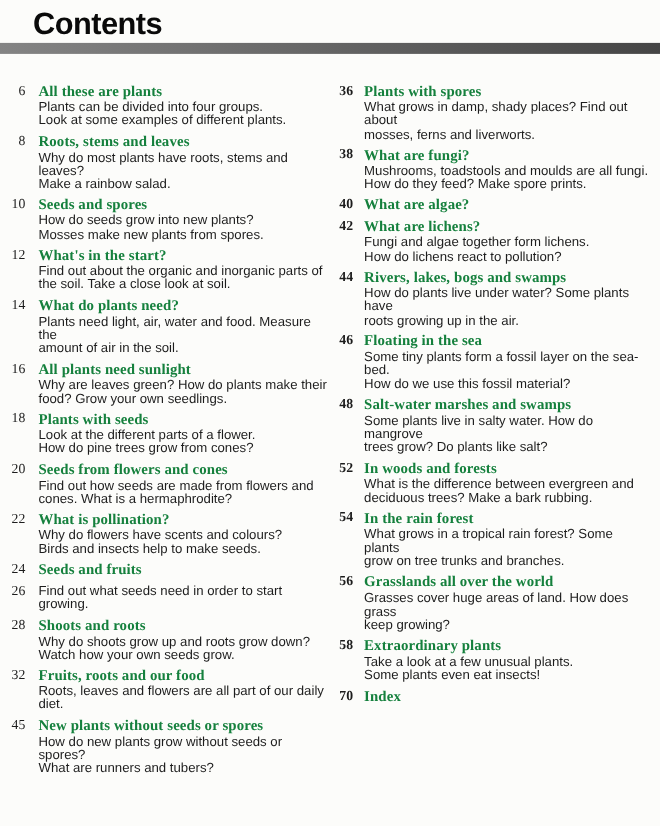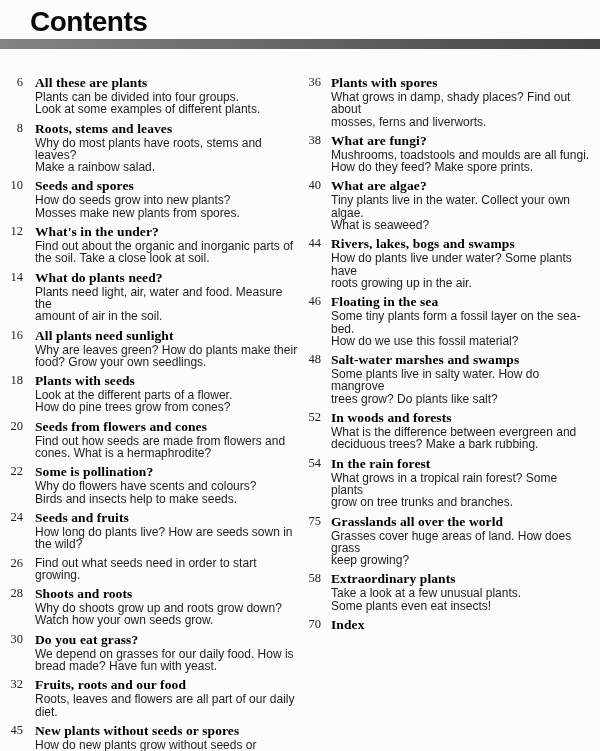--- a/index.html
+++ b/index.html
@@ -59,31 +59,32 @@
     text-align: right;
     margin-right: 12px;
     font-family: "Liberation Serif", "DejaVu Serif", serif;
     font-size: 12.5px;
     line-height: 15px;
     color: #1c1c1c;
   }
   .col-right .entry .num {
     width: 20px;
     margin-right: 10px;
+    font-weight: bold;
   }
   .entry .entry-body {
     min-width: 0;
   }
   .entry .chap-title {
     font-family: "Liberation Serif", "DejaVu Serif", serif;
     font-weight: bold;
     font-size: 13.5px;
     line-height: 15px;
     letter-spacing: 0.1px;
-    color: #000000;
+    color: #15803d;
   }
   .entry .chap-desc {
     font-family: "Liberation Sans", sans-serif;
     font-size: 12px;
     line-height: 12.3px;
     color: #1d1d1d;
     white-space: pre-line;
     margin-top: 1px;
   }
 </style>
@@ -124,21 +125,21 @@
           <div class="entry-body">
             <div class="chap-title">Seeds and spores</div>
             <div class="chap-desc">How do seeds grow into new plants?
 Mosses make new plants from spores.</div>
           </div>
         </div>
 
         <div class="entry">
           <span class="num">12</span>
           <div class="entry-body">
-            <div class="chap-title">What's in the under?</div>
+            <div class="chap-title">What's in the start?</div>
             <div class="chap-desc">Find out about the organic and inorganic parts of
 the soil. Take a close look at soil.</div>
           </div>
         </div>
 
         <div class="entry">
           <span class="num">14</span>
           <div class="entry-body">
             <div class="chap-title">What do plants need?</div>
             <div class="chap-desc">Plants need light, air, water and food. Measure the
@@ -169,59 +170,49 @@
           <div class="entry-body">
             <div class="chap-title">Seeds from flowers and cones</div>
             <div class="chap-desc">Find out how seeds are made from flowers and
 cones. What is a hermaphrodite?</div>
           </div>
         </div>
 
         <div class="entry">
           <span class="num">22</span>
           <div class="entry-body">
-            <div class="chap-title">Some is pollination?</div>
+            <div class="chap-title">What is pollination?</div>
             <div class="chap-desc">Why do flowers have scents and colours?
 Birds and insects help to make seeds.</div>
           </div>
         </div>
 
         <div class="entry">
           <span class="num">24</span>
           <div class="entry-body">
             <div class="chap-title">Seeds and fruits</div>
-            <div class="chap-desc">How long do plants live? How are seeds sown in
-the wild?</div>
           </div>
         </div>
 
         <div class="entry">
           <span class="num">26</span>
           <div class="entry-body">
             <div class="chap-desc">Find out what seeds need in order to start growing.</div>
           </div>
         </div>
 
         <div class="entry">
           <span class="num">28</span>
           <div class="entry-body">
             <div class="chap-title">Shoots and roots</div>
             <div class="chap-desc">Why do shoots grow up and roots grow down?
 Watch how your own seeds grow.</div>
           </div>
         </div>
 
-        <div class="entry">
-          <span class="num">30</span>
-          <div class="entry-body">
-            <div class="chap-title">Do you eat grass?</div>
-            <div class="chap-desc">We depend on grasses for our daily food. How is
-bread made? Have fun with yeast.</div>
-          </div>
-        </div>
 
         <div class="entry">
           <span class="num">32</span>
           <div class="entry-body">
             <div class="chap-title">Fruits, roots and our food</div>
             <div class="chap-desc">Roots, leaves and flowers are all part of our daily
 diet.</div>
           </div>
         </div>
 
@@ -252,25 +243,31 @@
             <div class="chap-title">What are fungi?</div>
             <div class="chap-desc">Mushrooms, toadstools and moulds are all fungi.
 How do they feed? Make spore prints.</div>
           </div>
         </div>
 
         <div class="entry">
           <span class="num">40</span>
           <div class="entry-body">
             <div class="chap-title">What are algae?</div>
-            <div class="chap-desc">Tiny plants live in the water. Collect your own algae.
-What is seaweed?</div>
-          </div>
-        </div>
-
+          </div>
+        </div>
+
+        <div class="entry">
+          <span class="num">42</span>
+          <div class="entry-body">
+            <div class="chap-title">What are lichens?</div>
+            <div class="chap-desc">Fungi and algae together form lichens.
+How do lichens react to pollution?</div>
+          </div>
+        </div>
 
         <div class="entry">
           <span class="num">44</span>
           <div class="entry-body">
             <div class="chap-title">Rivers, lakes, bogs and swamps</div>
             <div class="chap-desc">How do plants live under water? Some plants have
 roots growing up in the air.</div>
           </div>
         </div>
 
@@ -305,21 +302,21 @@
         <div class="entry">
           <span class="num">54</span>
           <div class="entry-body">
             <div class="chap-title">In the rain forest</div>
             <div class="chap-desc">What grows in a tropical rain forest? Some plants
 grow on tree trunks and branches.</div>
           </div>
         </div>
 
         <div class="entry">
-          <span class="num">75</span>
+          <span class="num">56</span>
           <div class="entry-body">
             <div class="chap-title">Grasslands all over the world</div>
             <div class="chap-desc">Grasses cover huge areas of land. How does grass
 keep growing?</div>
           </div>
         </div>
 
         <div class="entry">
           <span class="num">58</span>
           <div class="entry-body">

